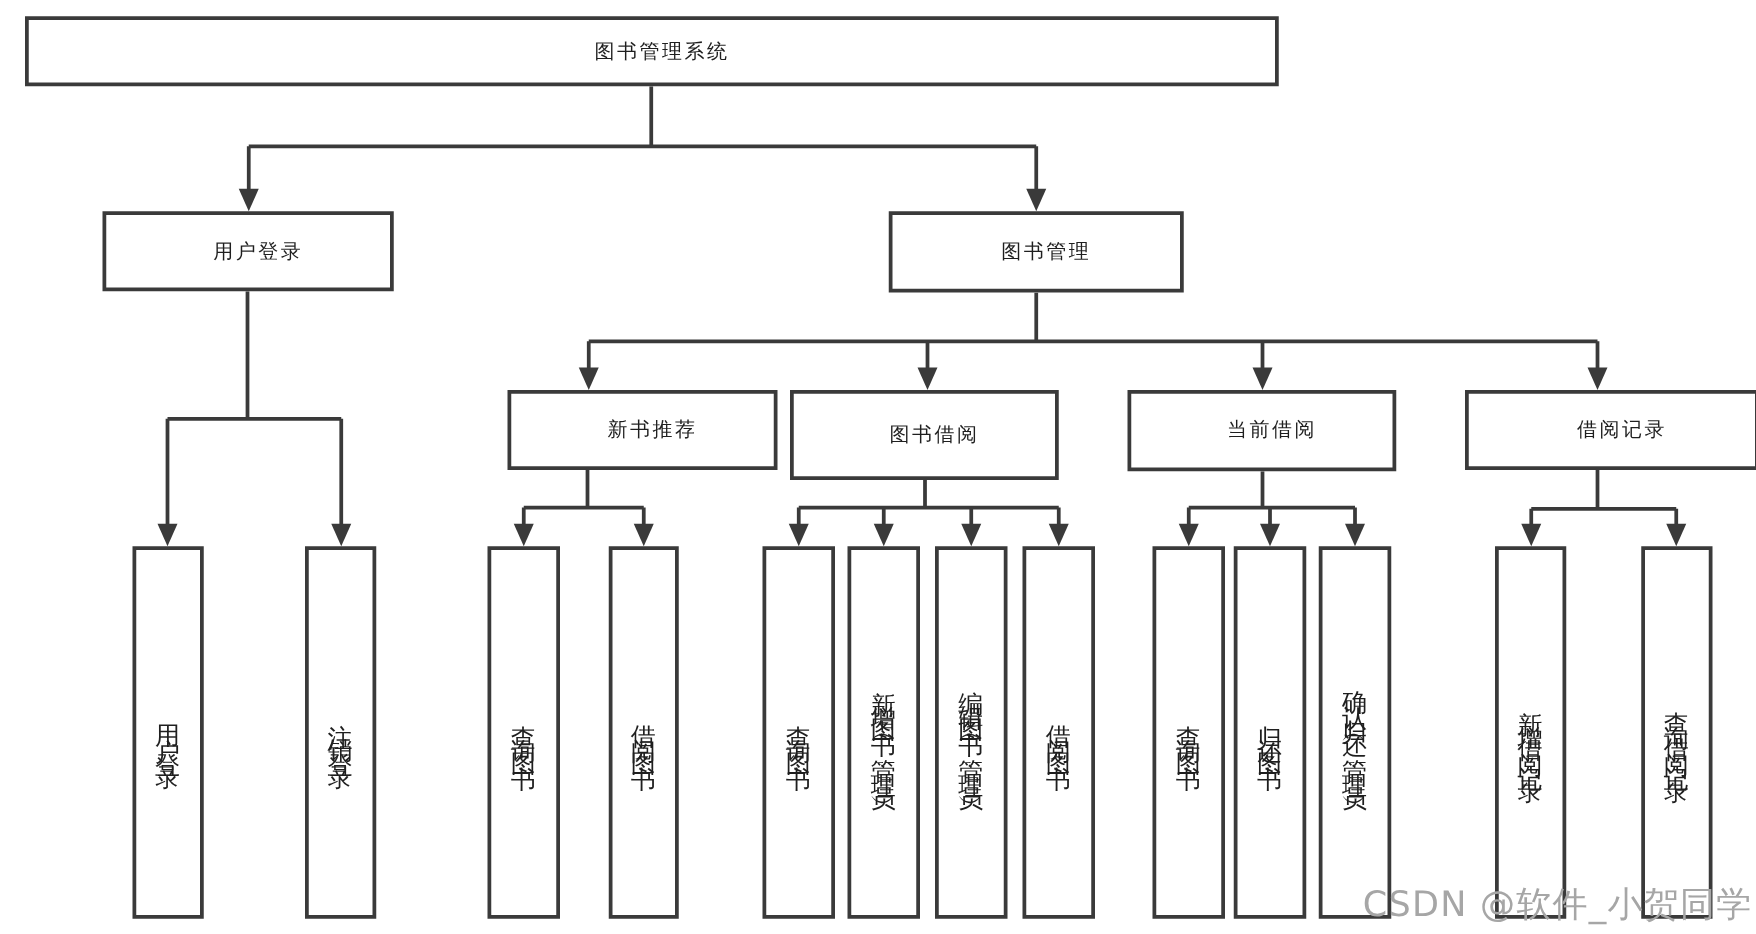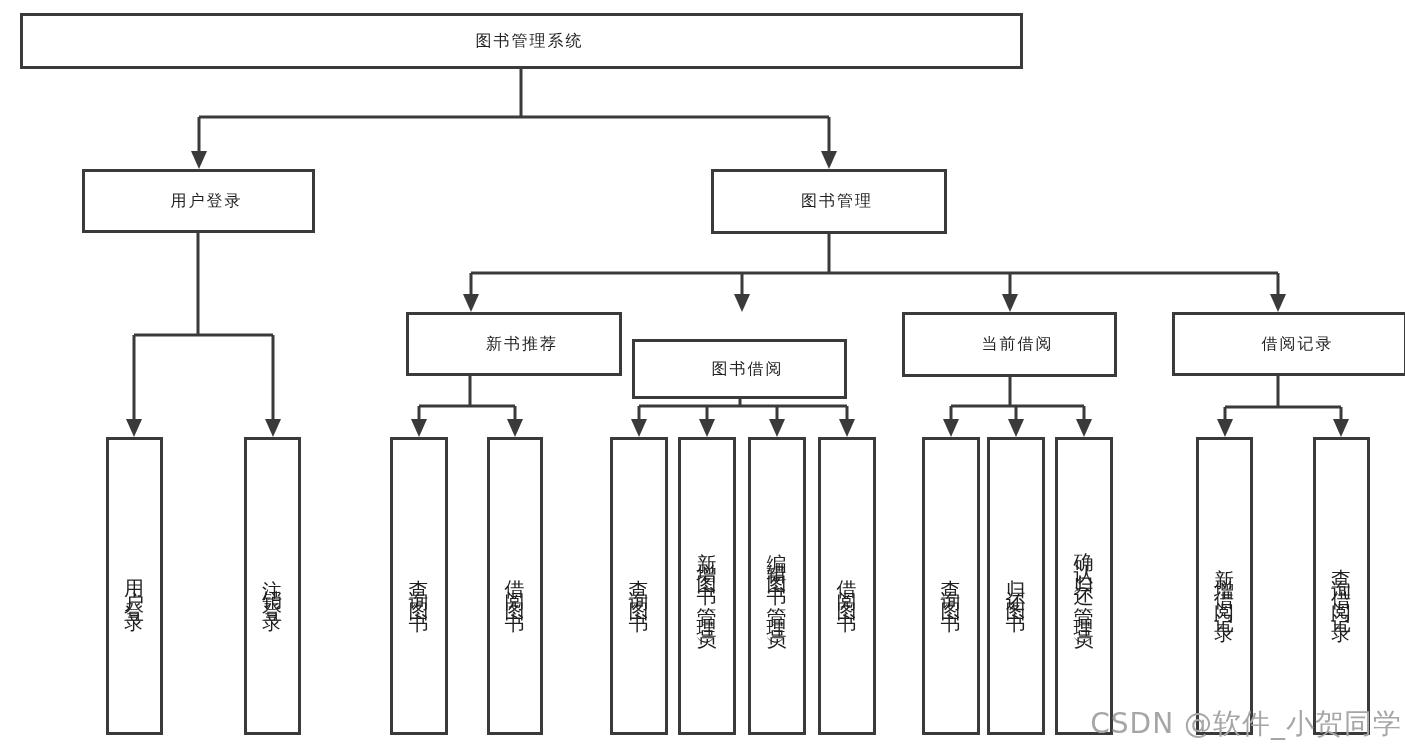--- a/index.html
+++ b/index.html
@@ -74,21 +74,21 @@
   <div class="box" style="left:82px;top:169px;width:233px;height:64px;">
     <span class="h-label">用户登录</span>
   </div>
   <div class="box" style="left:711px;top:169px;width:236px;height:65px;">
     <span class="h-label">图书管理</span>
   </div>
 
   <div class="box" style="left:362px;top:312px;width:216px;height:64px;margin-left:44px;">
     <span class="h-label">新书推荐</span>
   </div>
-  <div class="box" style="left:632px;top:312px;width:215px;height:60px;margin-top:27px;">
+  <div class="box" style="left:632px;top:312px;width:215px;height:72px;">
     <span class="h-label">图书借阅</span>
   </div>
   <div class="box" style="left:902px;top:312px;width:215px;height:65px;">
     <span class="h-label">当前借阅</span>
   </div>
   <div class="box" style="left:1172px;top:312px;width:235px;height:64px;">
     <span class="h-label">借阅记录</span>
   </div>
 
   <div class="box leaf" style="left:106px;width:57px;">

